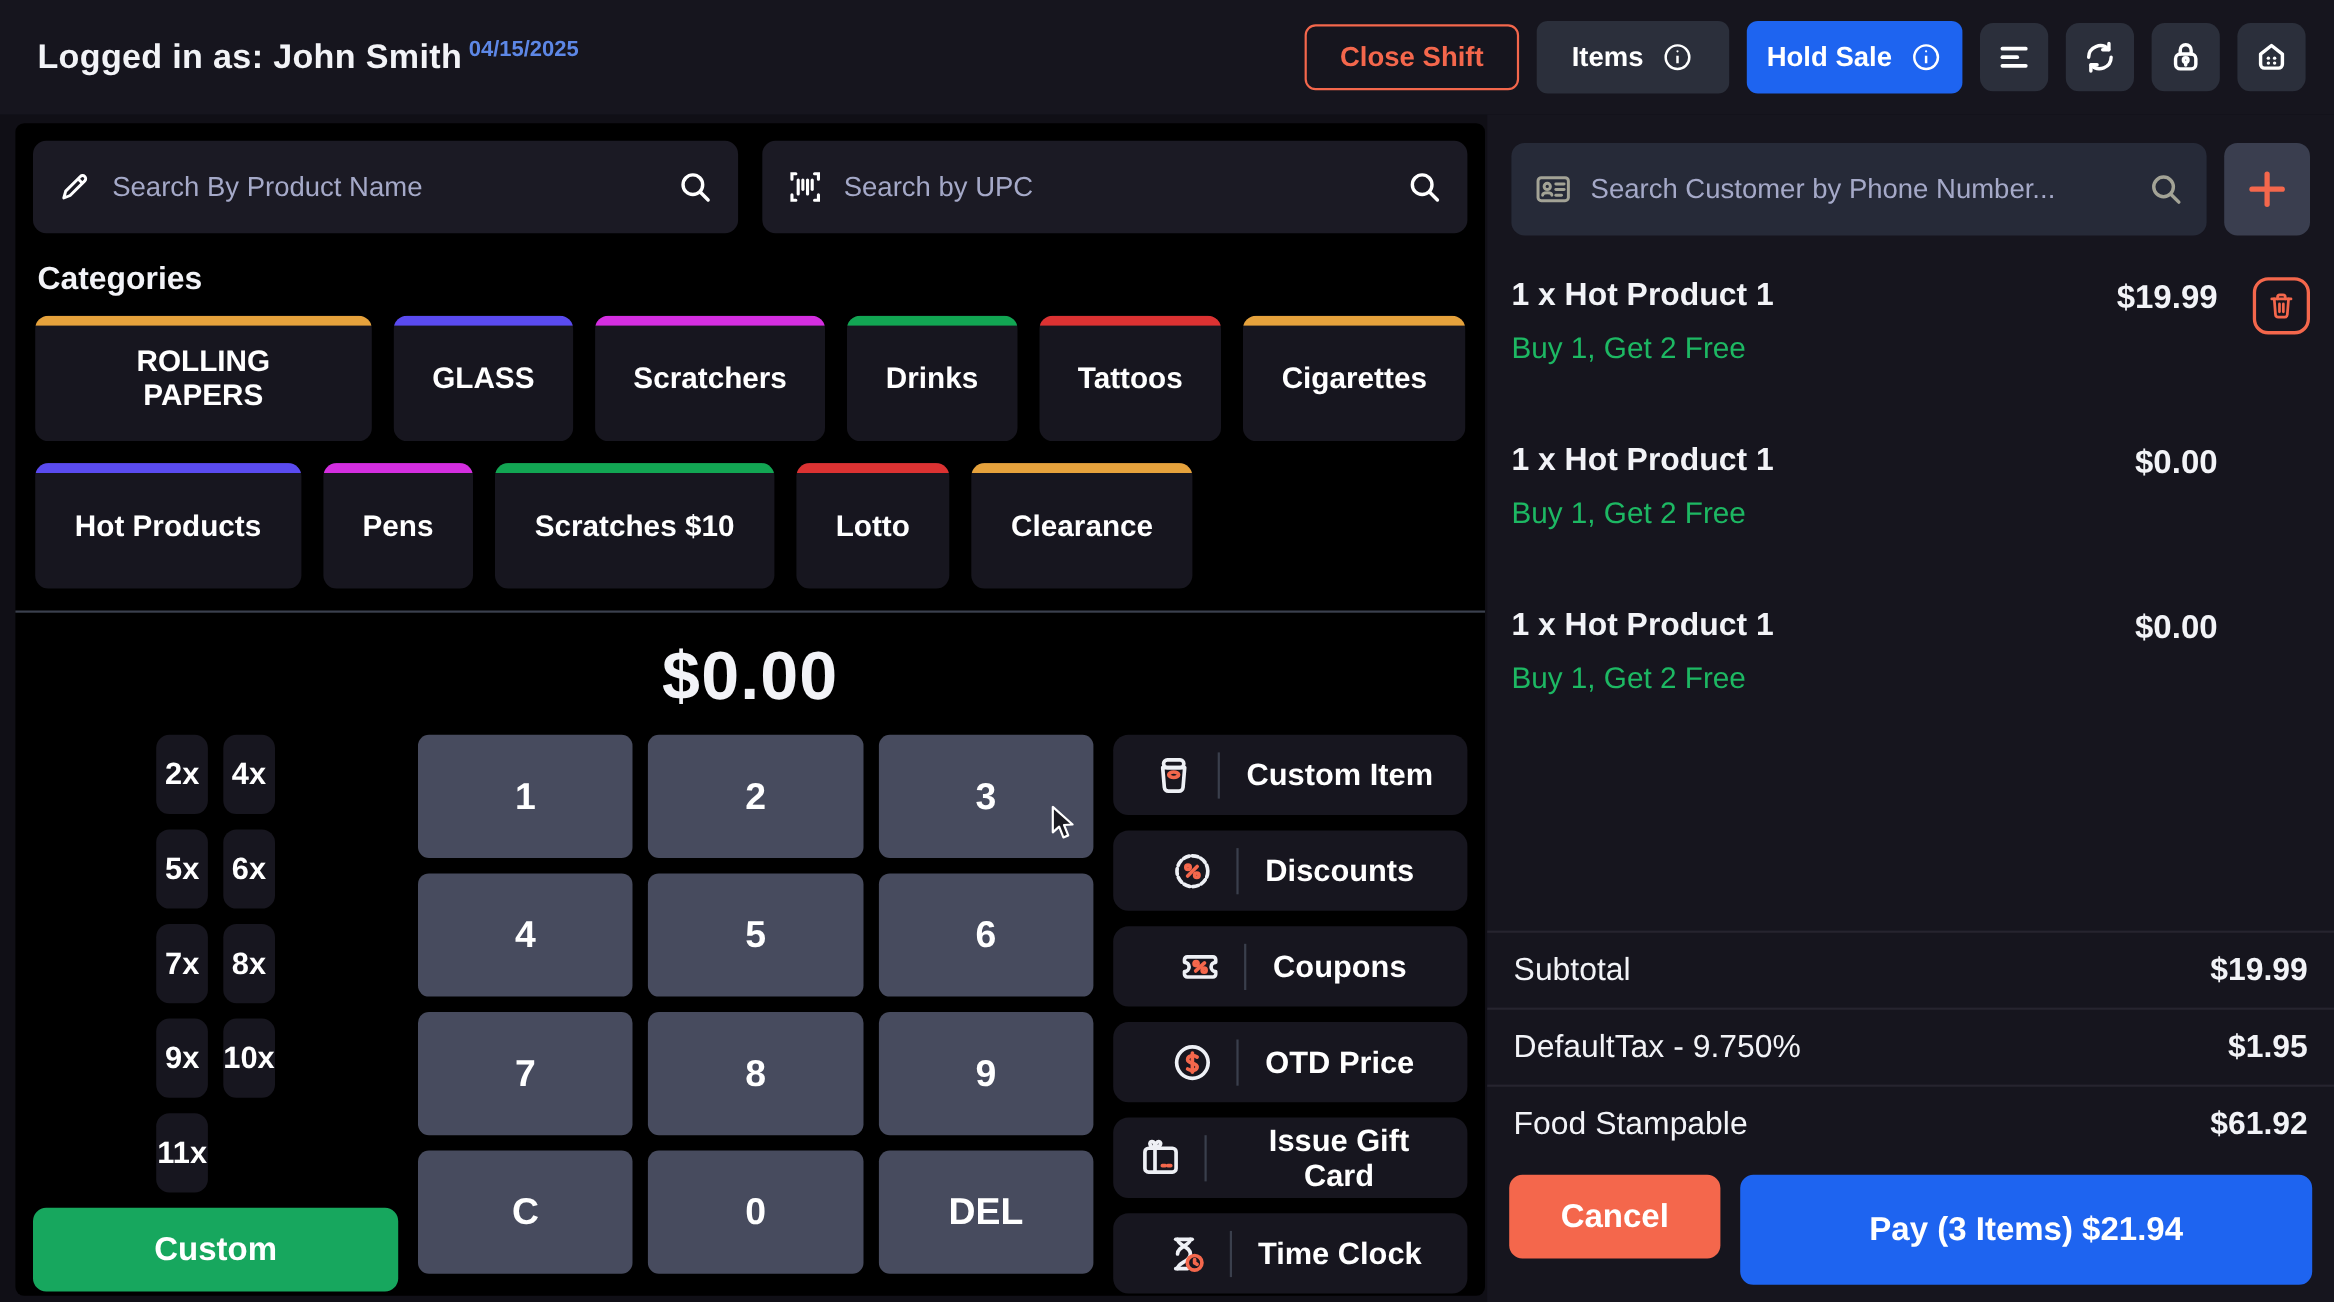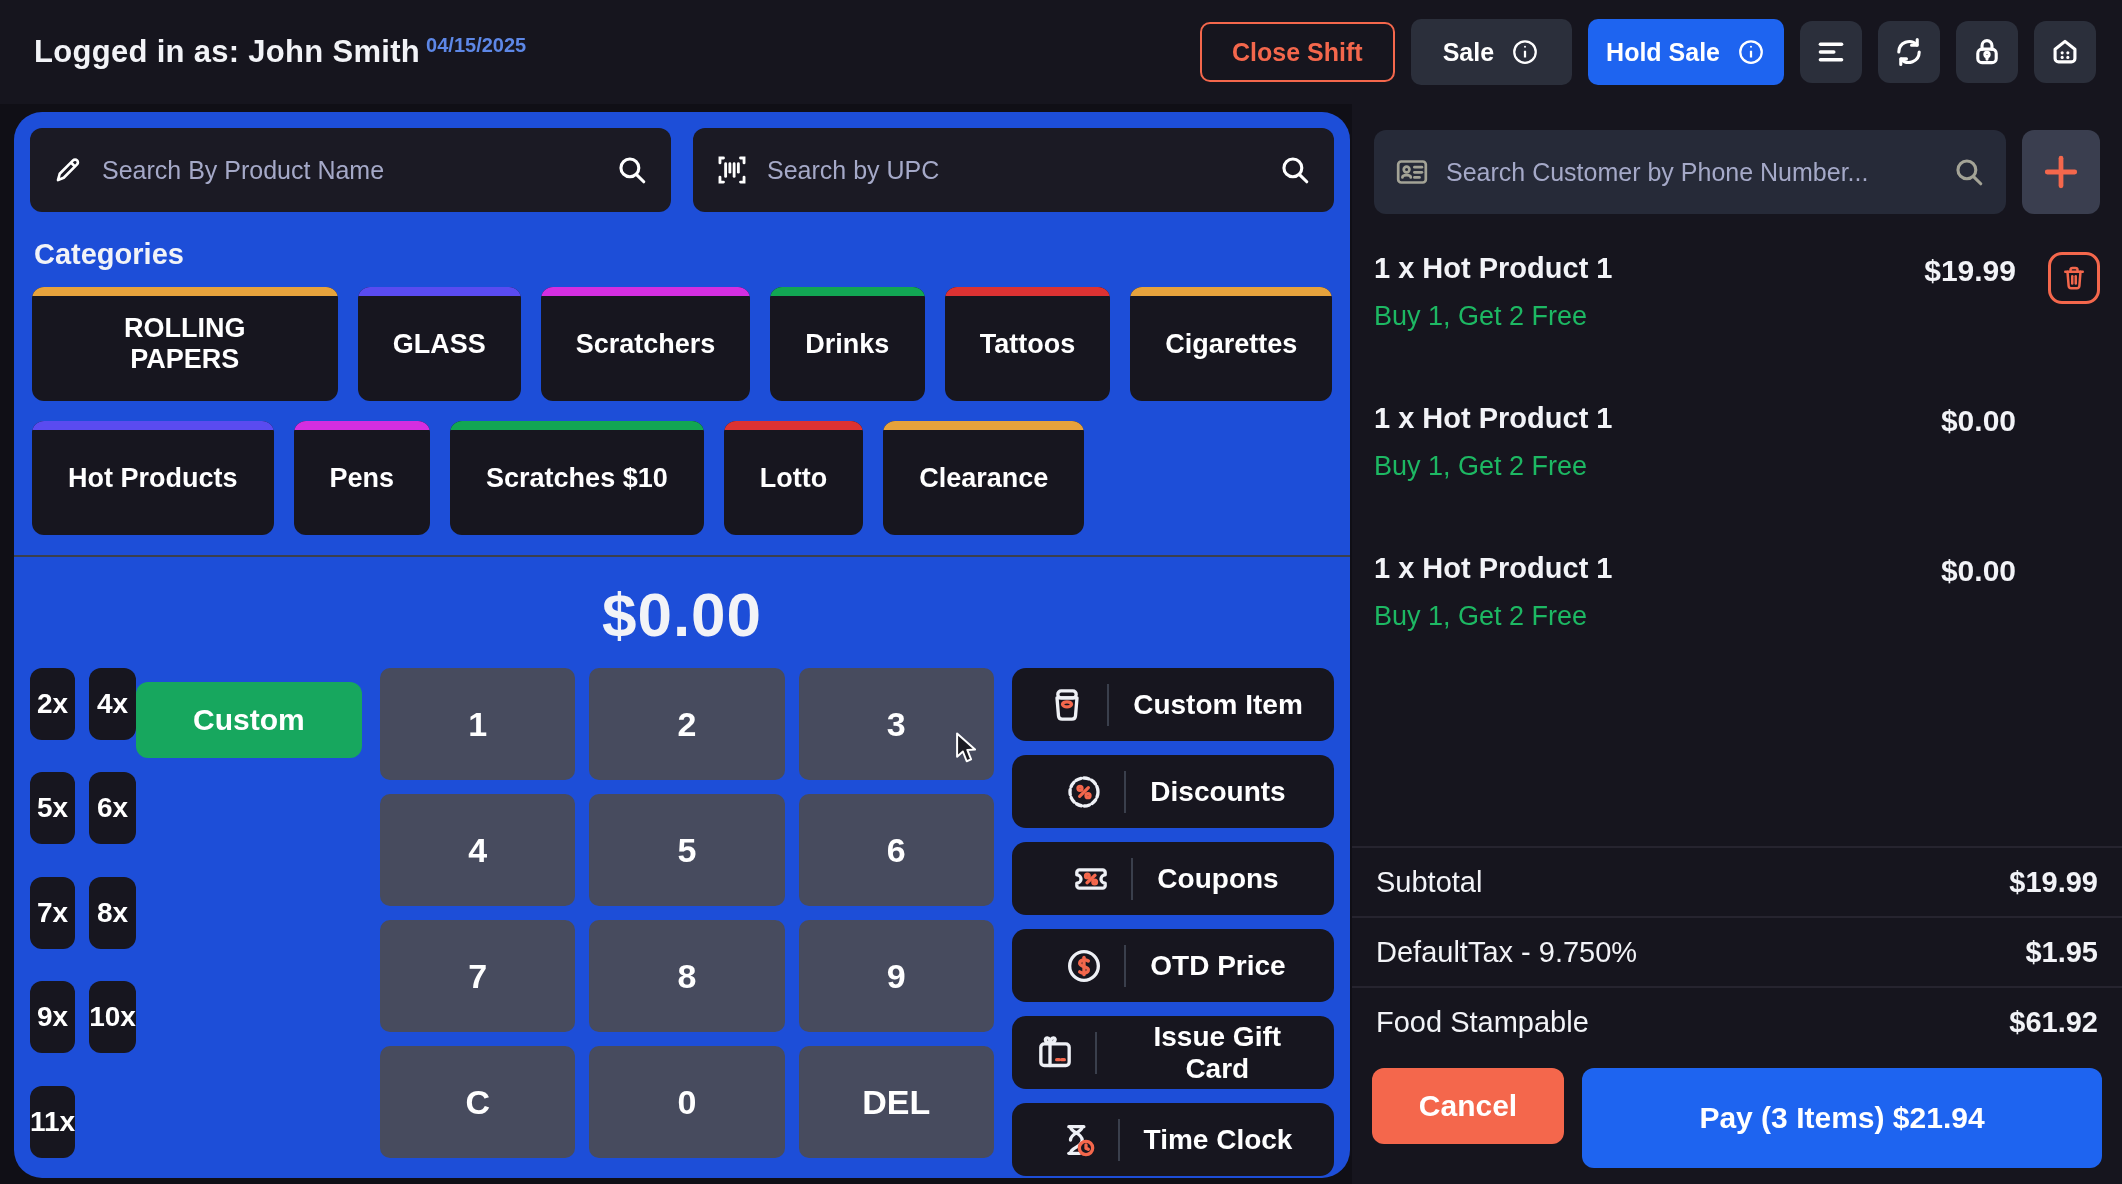--- a/index.html
+++ b/index.html
@@ -19,37 +19,37 @@
   .btn { border:none; cursor:pointer; font-family:inherit; display:flex; align-items:center; justify-content:center; }
   .btn-close-shift { height:60px; padding:0 30px; border-radius:10px; background:transparent;
     border:2px solid #f4674c; color:#f4674c; font-size:25px; font-weight:700; }
   .btn-held { height:66px; padding:0 32px; border-radius:10px; background:#2b2f3b; color:#fff;
     font-size:25px; font-weight:700; gap:16px; }
   .btn-holdsale { height:66px; padding:0 18px; border-radius:10px; background:#1e64f0; color:#fff;
     font-size:25px; font-weight:700; gap:16px; }
   .icon-btn { width:62px; height:62px; border-radius:12px; background:#2b2f3b; }
   
   .left-card { position:absolute; left:14px; top:112px; width:1336px; height:1066px;
-    background:#1d4ed8; border-radius:28px; }
+    background:#000000; border-radius:8px; }
   .search-row { display:flex; gap:22px; padding:16px 16px 0; }
   .sinput { flex:1; height:84px; background:#1b1a24; border-radius:12px;
     display:flex; align-items:center; padding:0 22px; gap:18px; }
   .sinput input { flex:1; background:transparent; border:none; outline:none;
     color:#e8e9f2; font-size:25px; font-family:inherit; min-width:0; }
   .sinput input::placeholder { color:#a5a9c8; }
   .cats-title { font-size:29px; font-weight:700; margin:26px 0 16px 20px; }
   .cat-row { display:flex; gap:20px; padding:0 18px; margin-bottom:20px; }
   .cat-btn { position:relative; overflow:hidden; background:#17161f; color:#fff;
     border-radius:12px; height:114px; padding:0 36px; font-size:27px; font-weight:600;
     display:flex; align-items:center; justify-content:center; }
   .cat-accent { position:absolute; top:0; left:0; right:0; height:9px; }
   .hr { height:2px; background:#3b404e; margin-top:6px; }
   .amount { text-align:center; font-size:62px; font-weight:800; margin:22px 0 18px; letter-spacing:1px; }
   .keypad { display:flex; gap:18px; padding:0 16px; }
-  .mult-col { width:332px; display:flex; flex-direction:row; }
+  .mult-col { width:332px; display:flex; flex-direction:column;align-items:center; }
   .mult-grid { display:grid; grid-template-columns:1fr 1fr; gap:14px; }
   .mult-btn { height:72px; background:#17161f; color:#fff; border-radius:12px; font-size:28px; font-weight:600; }
   .custom-btn { margin-top:14px; height:76px; background:#17a75e; color:#fff; border-radius:12px;
     font-size:30px; font-weight:600; width:100%; }
   .num-grid { flex:1; display:grid; grid-template-columns:repeat(3,1fr); gap:14px; align-content:start; }
   .num-btn { height:112px; background:#474b5e; color:#fff; border-radius:10px; font-size:34px; font-weight:700; }
   .action-col { width:322px; display:flex; flex-direction:column; gap:14px; }
   .action-btn { height:73px; background:#17161f; color:#fff; border-radius:14px;
     display:flex; align-items:center; padding:0 20px; }
   .action-ic { width:48px; display:flex; align-items:center; justify-content:center; }
@@ -89,21 +89,21 @@
 <body>
 
 <div class="header">
   <div class="who">
     <div class="title">Logged in as: John Smith</div>
     <div class="date">04/15/2025</div>
   </div>
   <div class="header-right">
     <button class="btn btn-close-shift">Close Shift</button>
     <button class="btn btn-held">
-      <span>Sale</span>
+      <span>Items</span>
       <span>
         <svg width="30" height="30" viewBox="0 0 24 24" fill="none" stroke="#fff" stroke-width="1.8">
           <circle cx="12" cy="12" r="8.6"></circle>
             <line x1="12" y1="11" x2="12" y2="16.4"></line>
             <circle cx="12" cy="7.7" r="0.8" fill="#fff" stroke="none"></circle>
         </svg>
       </span>
     </button>
     <button class="btn btn-holdsale">
       <span>Hold Sale</span>

